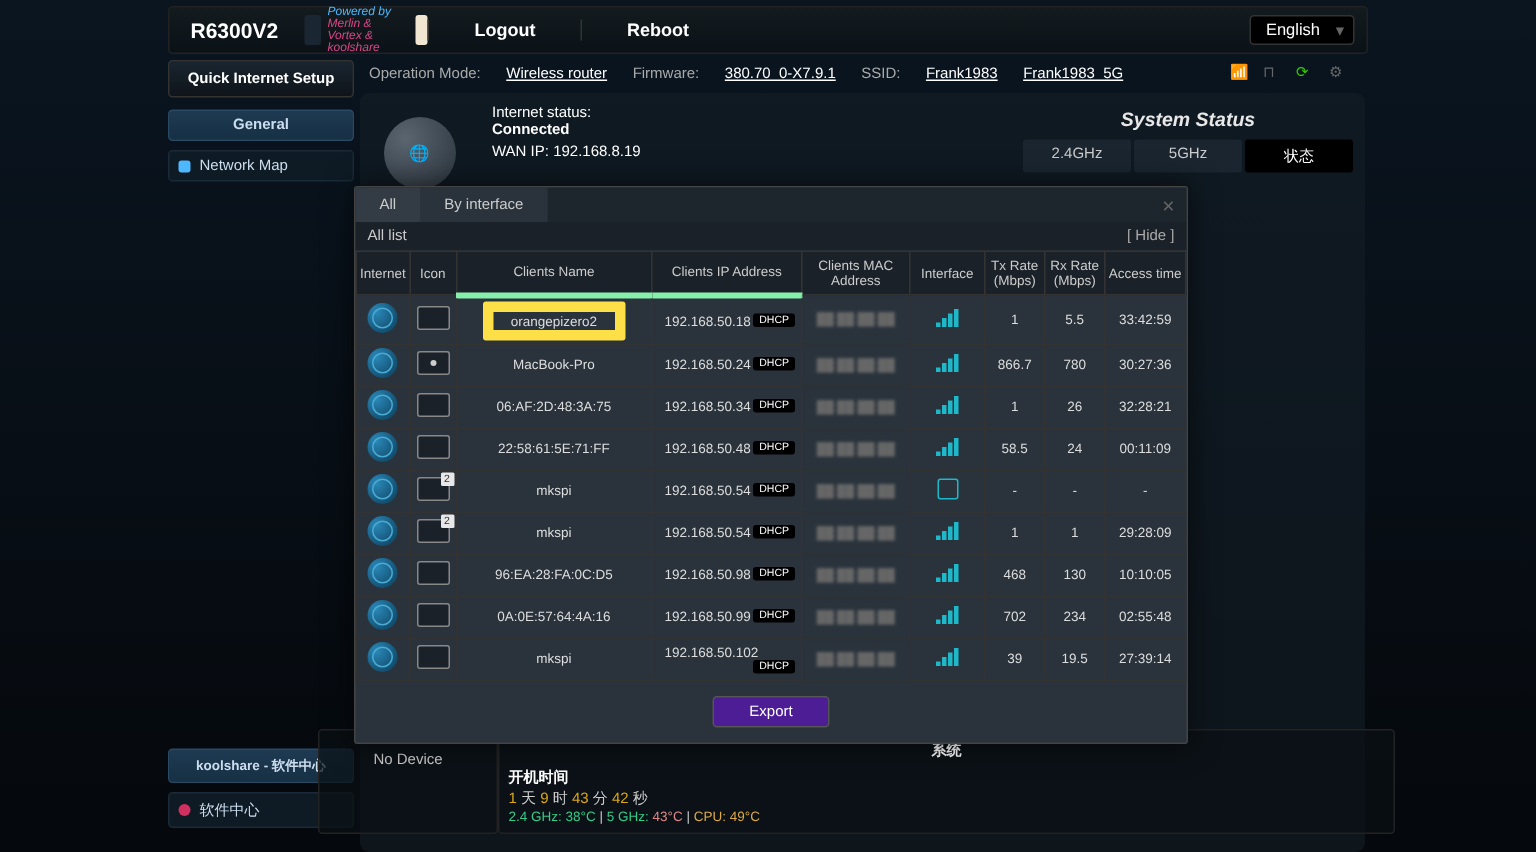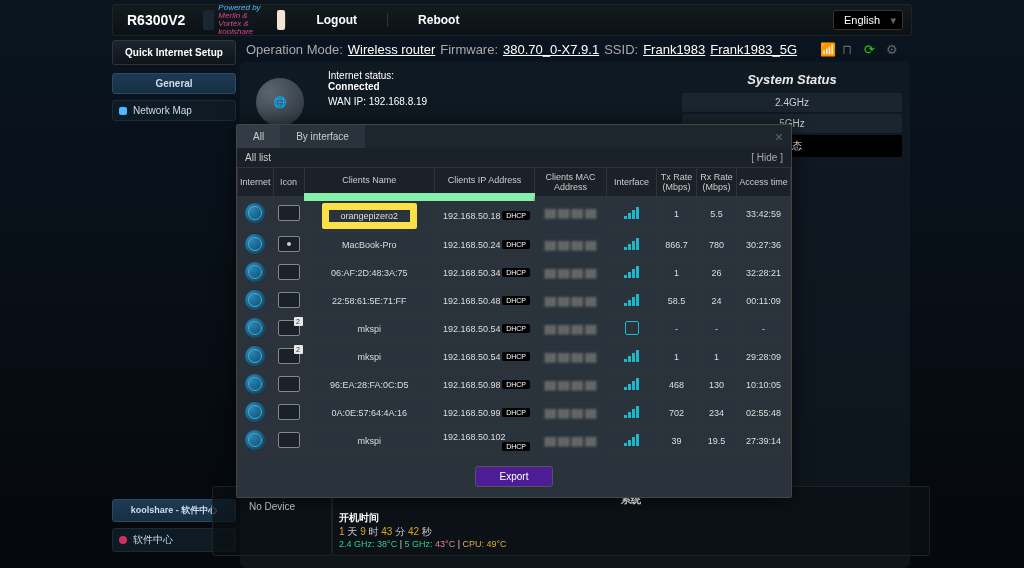--- a/index.html
+++ b/index.html
@@ -31,21 +31,21 @@
     color: #fff; font-weight: bold; font-size: 12px; padding: 0 30px;
     border-left: 1px solid #333; text-align: center; cursor: pointer;
   }
   .lang {
     margin-left: auto; margin-right: 8px; background: #000; border: 1px solid #333;
     padding: 3px 22px 3px 10px; border-radius: 3px; color: #fff; position: relative;
   }
   .lang::after { content: "▾"; position: absolute; right: 6px; color: #666; }
   
   .infoline {
-    display: flex; align-items: center; gap: 5px; font-size: 13px;
+    display: flex; align-items: center; gap: 17px; font-size: 10px;
     color: #ccc; height: 26px; padding-left: 134px;
   }
   .infoline a { color: #fff; text-decoration: underline; }
   .infoline .lb { color: #aaa; }
   .infoline .icons { margin-left: auto; display: flex; gap: 8px; padding-right: 12px; }
   .ic { width: 14px; height: 14px; display: inline-block; }
   .ic-wifi { color: #3c0; }
   .ic-usb { color: #666; }
   .ic-link { color: #3c0; }
   .ic-cog { color: #666; }
@@ -82,21 +82,21 @@
     background: radial-gradient(circle at 30% 30%, #5a6570, #2a333c);
     display: flex; align-items: center; justify-content: center;
     color: #ccc; margin: 8px;
   }
   .inet { font-size: 10px; }
   .inet .c { color: #fff; font-weight: bold; }
   .sys-status {
     margin-left: auto; width: 220px;
   }
   .sys-title { font-size: 13px; font-weight: bold; font-style: italic; color: #e8e8e8; text-align: center; padding: 2px; }
-  .sys-tabs { display: flex; gap: 2px; margin-top: 4px; flex-direction: column; }
+  .sys-tabs { display: flex; gap: 2px; margin-top: 4px; }
   .sys-tab {
     flex: 1; text-align: center; background: #1a2530; padding: 4px 0; font-size: 10px;
     border-radius: 2px; color: #ccc;
   }
   .sys-tab.on { background: #000000; color: #fff; }
   
   .bottom-panels {
     position: absolute; bottom: 12px; left: 212px; right: 94px; display: flex; gap: 0;
   }
   .panel {
@@ -128,21 +128,21 @@
     display: flex; justify-content: space-between; padding: 4px 8px;
     background: #1a2128; font-size: 10px; color: #ccc;
   }
   .modal .listhead .hide { color: #aaa; cursor: pointer; }
   
   table { border-collapse: collapse; width: 100%; font-size: 9px; }
   th {
     background: #1a2128; color: #ccc; font-weight: normal; padding: 4px 2px;
     border: 1px solid #333; text-align: center; font-size: 9px;
   }
-  th.hl { border-bottom: 8px solid #86efac; }
+  th.hl { border-bottom: 4px solid #86efac; }
   td {
     border: 1px solid #333; padding: 2px 4px; text-align: center;
     background: #2a333c; color: #ddd; height: 28px; vertical-align: middle;
   }
   .ico-cell { width: 28px; }
   .globe-sm {
     width: 20px; height: 20px; border-radius: 50%;
     background: radial-gradient(circle at 30% 30%, #2a88b8, #0a3a56);
     display: inline-flex; align-items: center; justify-content: center;
     position: relative;

